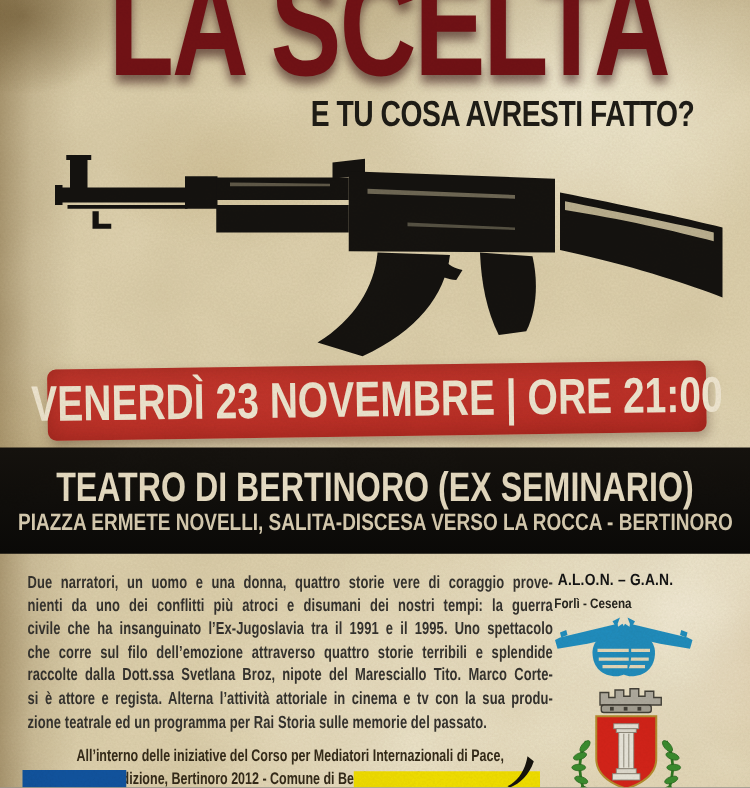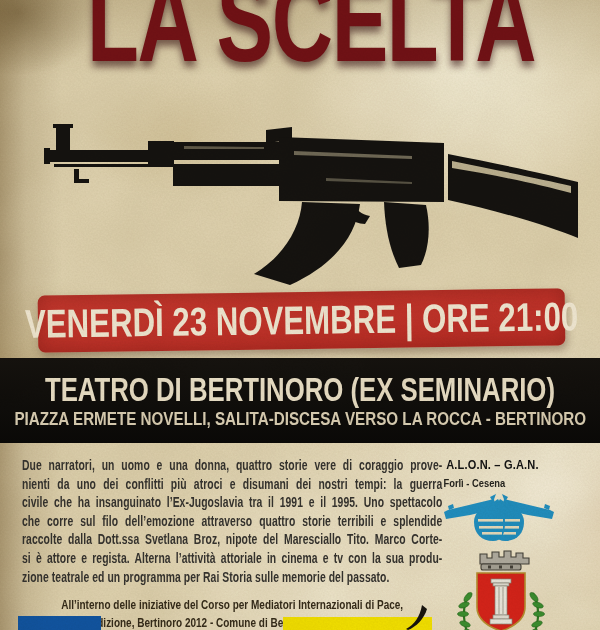--- a/index.html
+++ b/index.html
@@ -74,20 +74,23 @@
 </style>
 </head>
 <body>
 
 <div class="poster">
 
   <div class="title-wrap">
     <span class="title-text condensed">LA SCELTA</span>
   </div>
 
+  <div class="subtitle-wrap">
+    <span class="subtitle-text condensed">E TU COSA AVRESTI FATTO?</span>
+  </div>
 
   <svg class="rifle" width="545" height="165" viewBox="0 0 545 165">
     <g fill="#151310">
       <path d="M0,24 h6 v16 h-6 z"></path>
       <path d="M4,26 h106 v12 h-106 z"></path>
       <path d="M12,0 h14 v28 h-14 z"></path>
       <path d="M9,0 h20 v4 h-20 z"></path>
       <path d="M10,40 h96 v3 h-96 z"></path>
       <path d="M30,45 h5 v10 h10 v4 h-15 z"></path>
       <path d="M104,17 h26 v26 h-26 z"></path>

